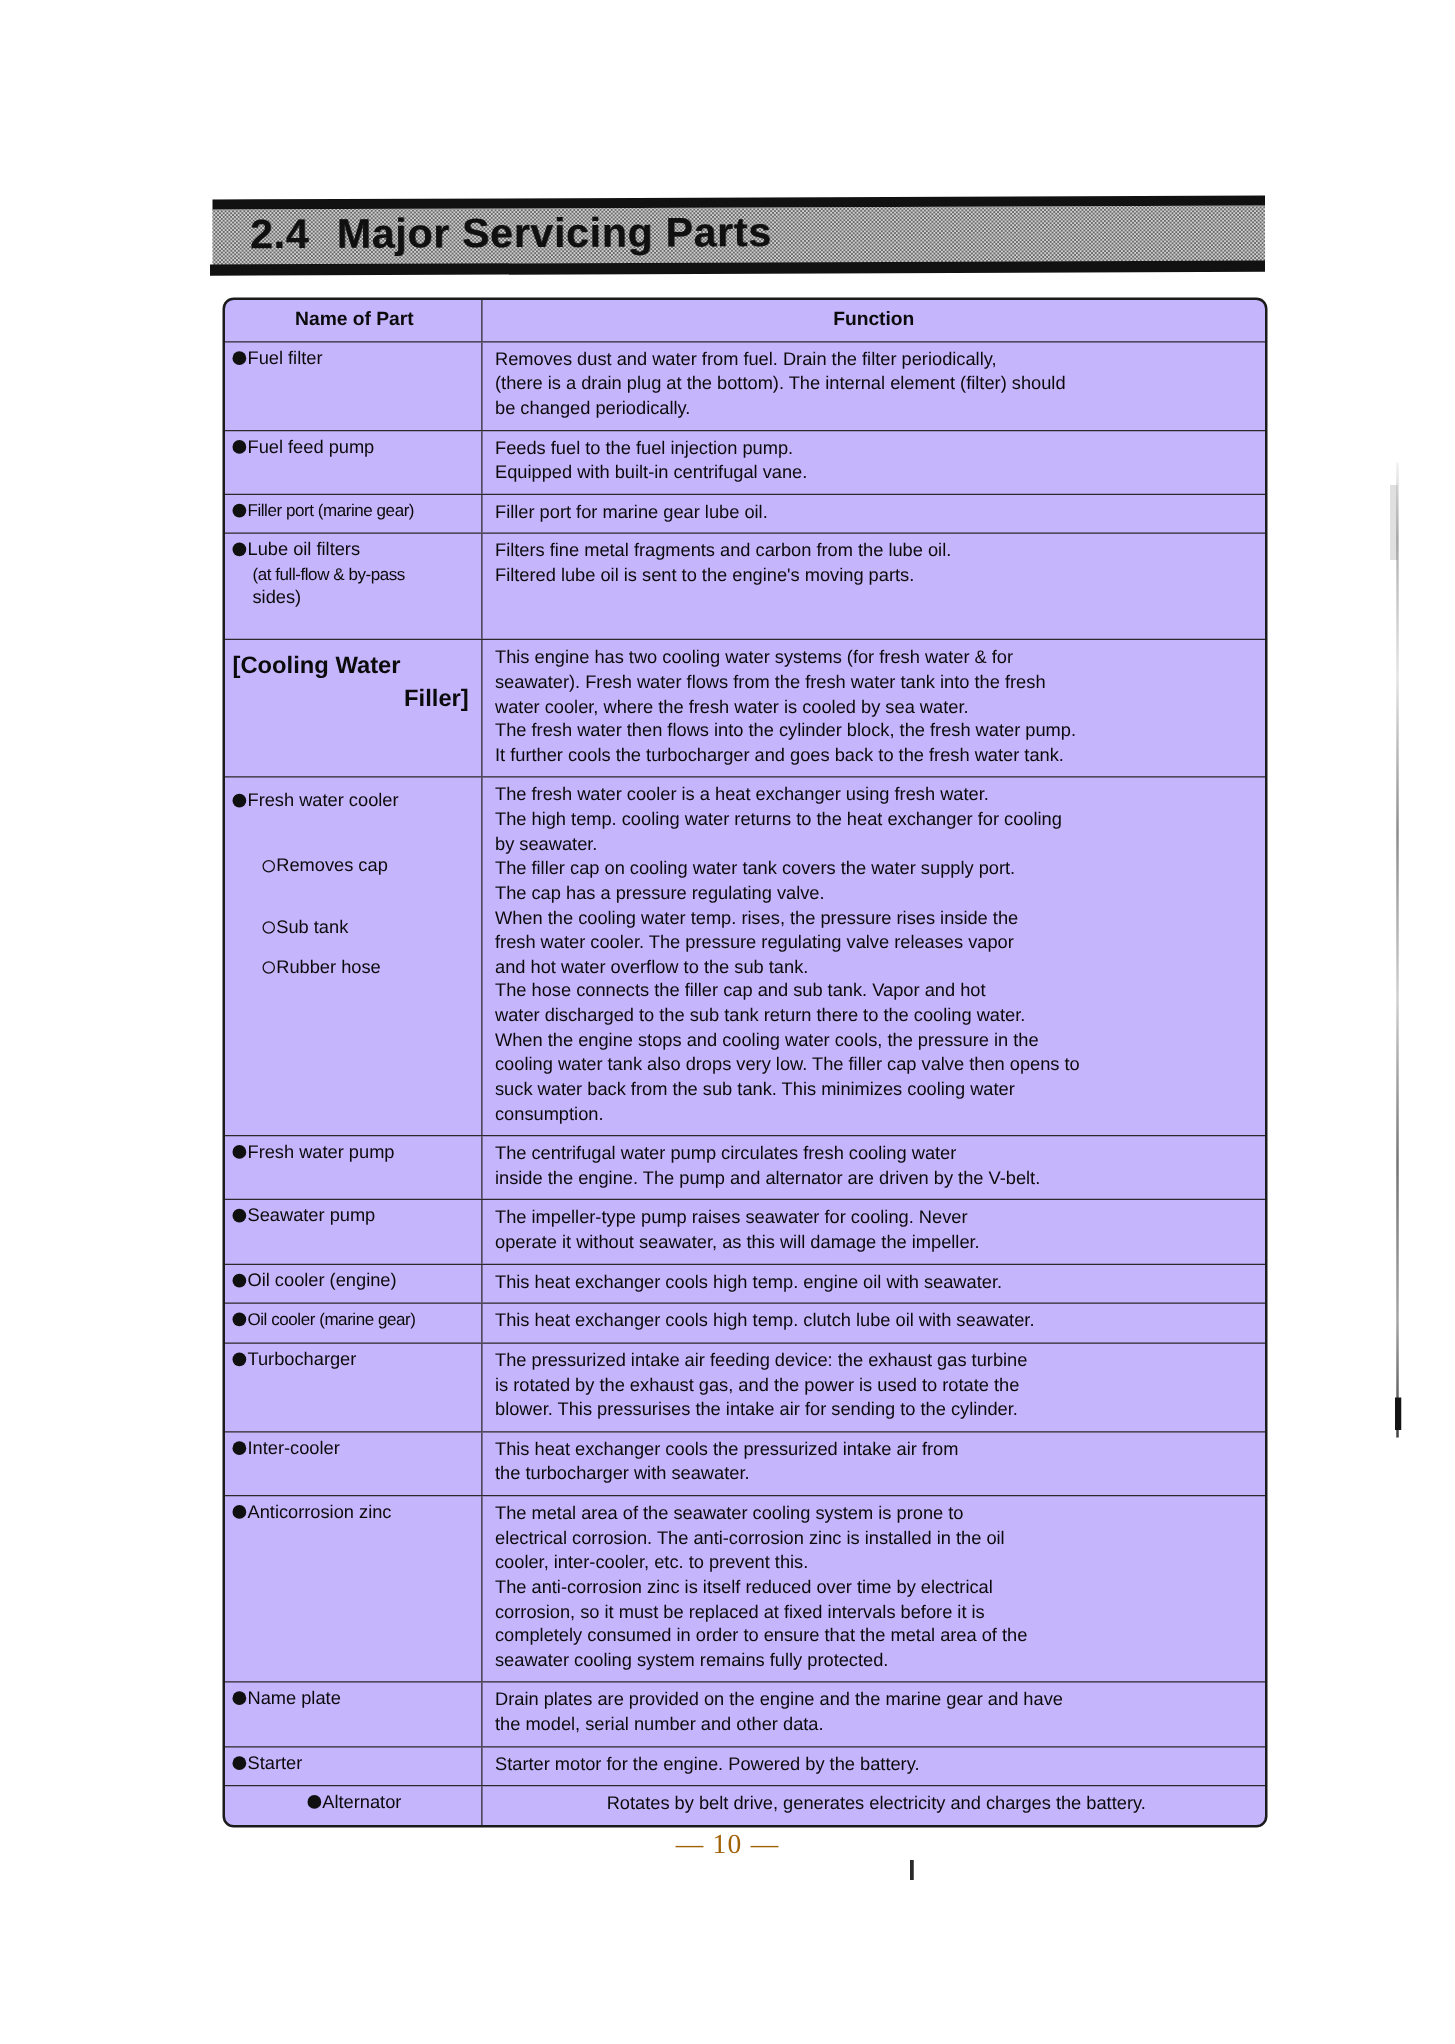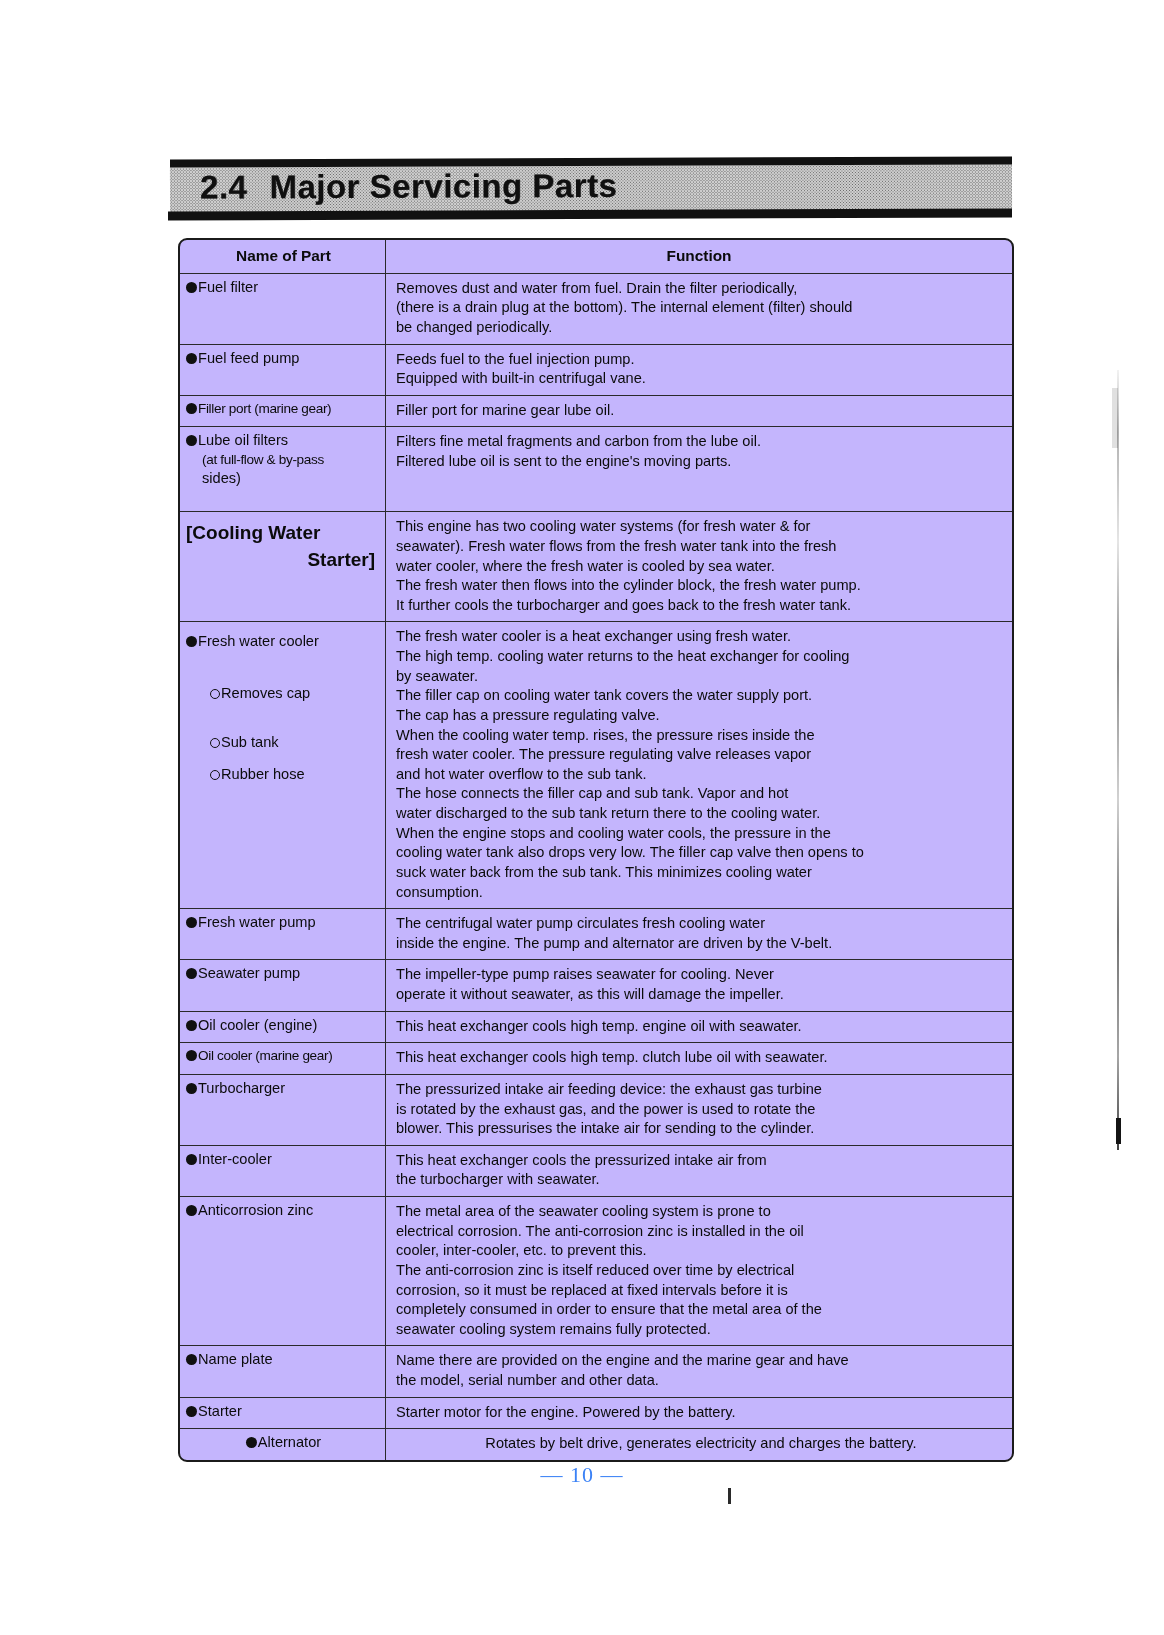--- a/index.html
+++ b/index.html
@@ -191,21 +191,21 @@
 
   
   .page-footer {
     position: absolute;
     left: 0;
     top: 1462px;
     width: 1164px;
     text-align: center;
     font-family: "Liberation Serif", serif;
     font-size: 22px;
-    color: #3b82f6;
+    color: #a16207;
     letter-spacing: 1px;
   }
   .footer-tick {
     position: absolute;
     left: 728px;
     top: 1488px;
     width: 3px;
     height: 16px;
     background: #2a2a2a;
   }
@@ -277,21 +277,21 @@
     <div class="cell-func">
       <span class="fn-line">Filters fine metal fragments and carbon from the lube oil.</span>
       <span class="fn-line">Filtered lube oil is sent to the engine's moving parts.</span>
     </div>
   </div>
 
   <div class="row">
     <div class="cell-name">
       <div class="sys-label">
         <span class="fn-line">[Cooling Water</span>
-        <span class="l2">Starter]</span>
+        <span class="l2">Filler]</span>
       </div>
       <div class="spacer-md"></div>
     </div>
     <div class="cell-func">
       <span class="fn-line">This engine has two cooling water systems (for fresh water &amp; for</span>
       <span class="fn-line">seawater).  Fresh water flows from the fresh water tank into the fresh</span>
       <span class="fn-line">water cooler, where the fresh water is cooled by sea water.</span>
       <span class="fn-line">The fresh water then flows into the cylinder block, the fresh water pump.</span>
       <span class="fn-line">It further cools the turbocharger and goes back to the fresh water tank.</span>
     </div>
@@ -405,21 +405,21 @@
       <span class="fn-line">seawater cooling system remains fully protected.</span>
     </div>
   </div>
 
   <div class="row">
     <div class="cell-name">
       <span class="bullet-line"><span class="bul"></span><span>Name plate</span></span>
       <div class="spacer-sm"></div>
     </div>
     <div class="cell-func">
-      <span class="fn-line">Name there are provided on the engine and the marine gear and have</span>
+      <span class="fn-line">Drain plates are provided on the engine and the marine gear and have</span>
       <span class="fn-line">the model, serial number and other data.</span>
     </div>
   </div>
 
   <div class="row">
     <div class="cell-name">
       <span class="bullet-line"><span class="bul"></span><span>Starter</span></span>
     </div>
     <div class="cell-func">
       <span class="fn-line">Starter motor for the engine.  Powered by the battery.</span>

